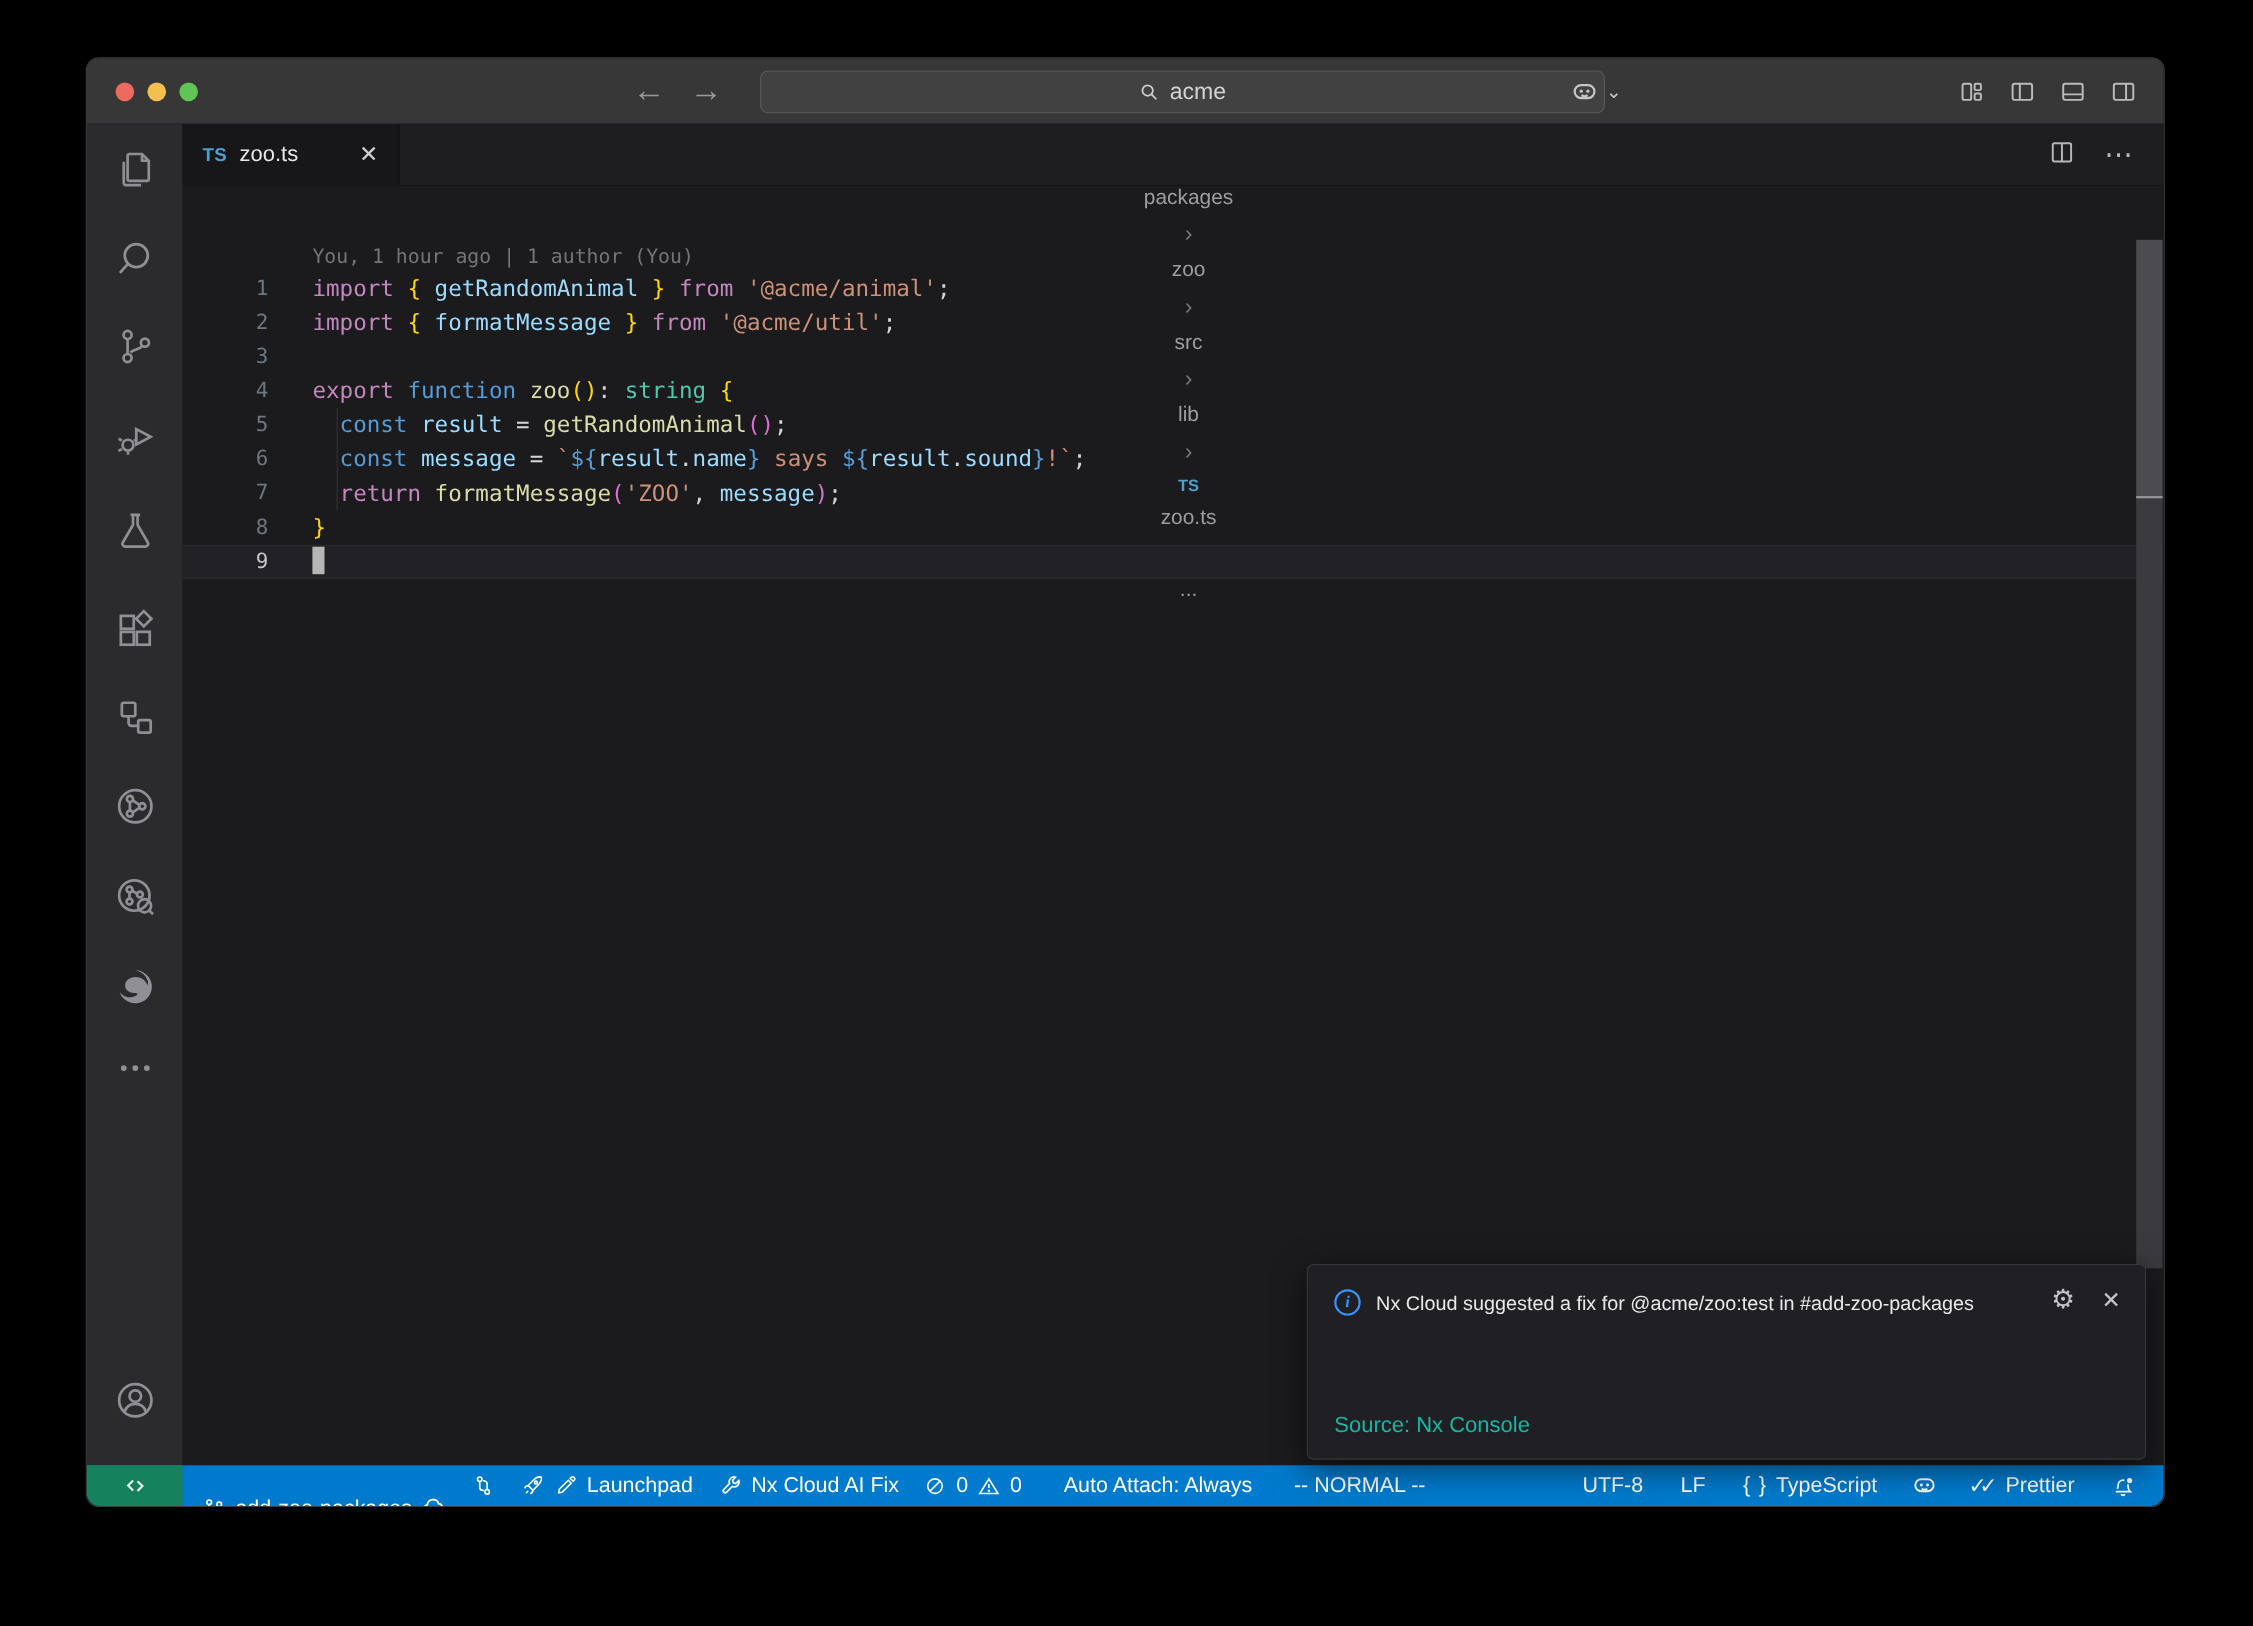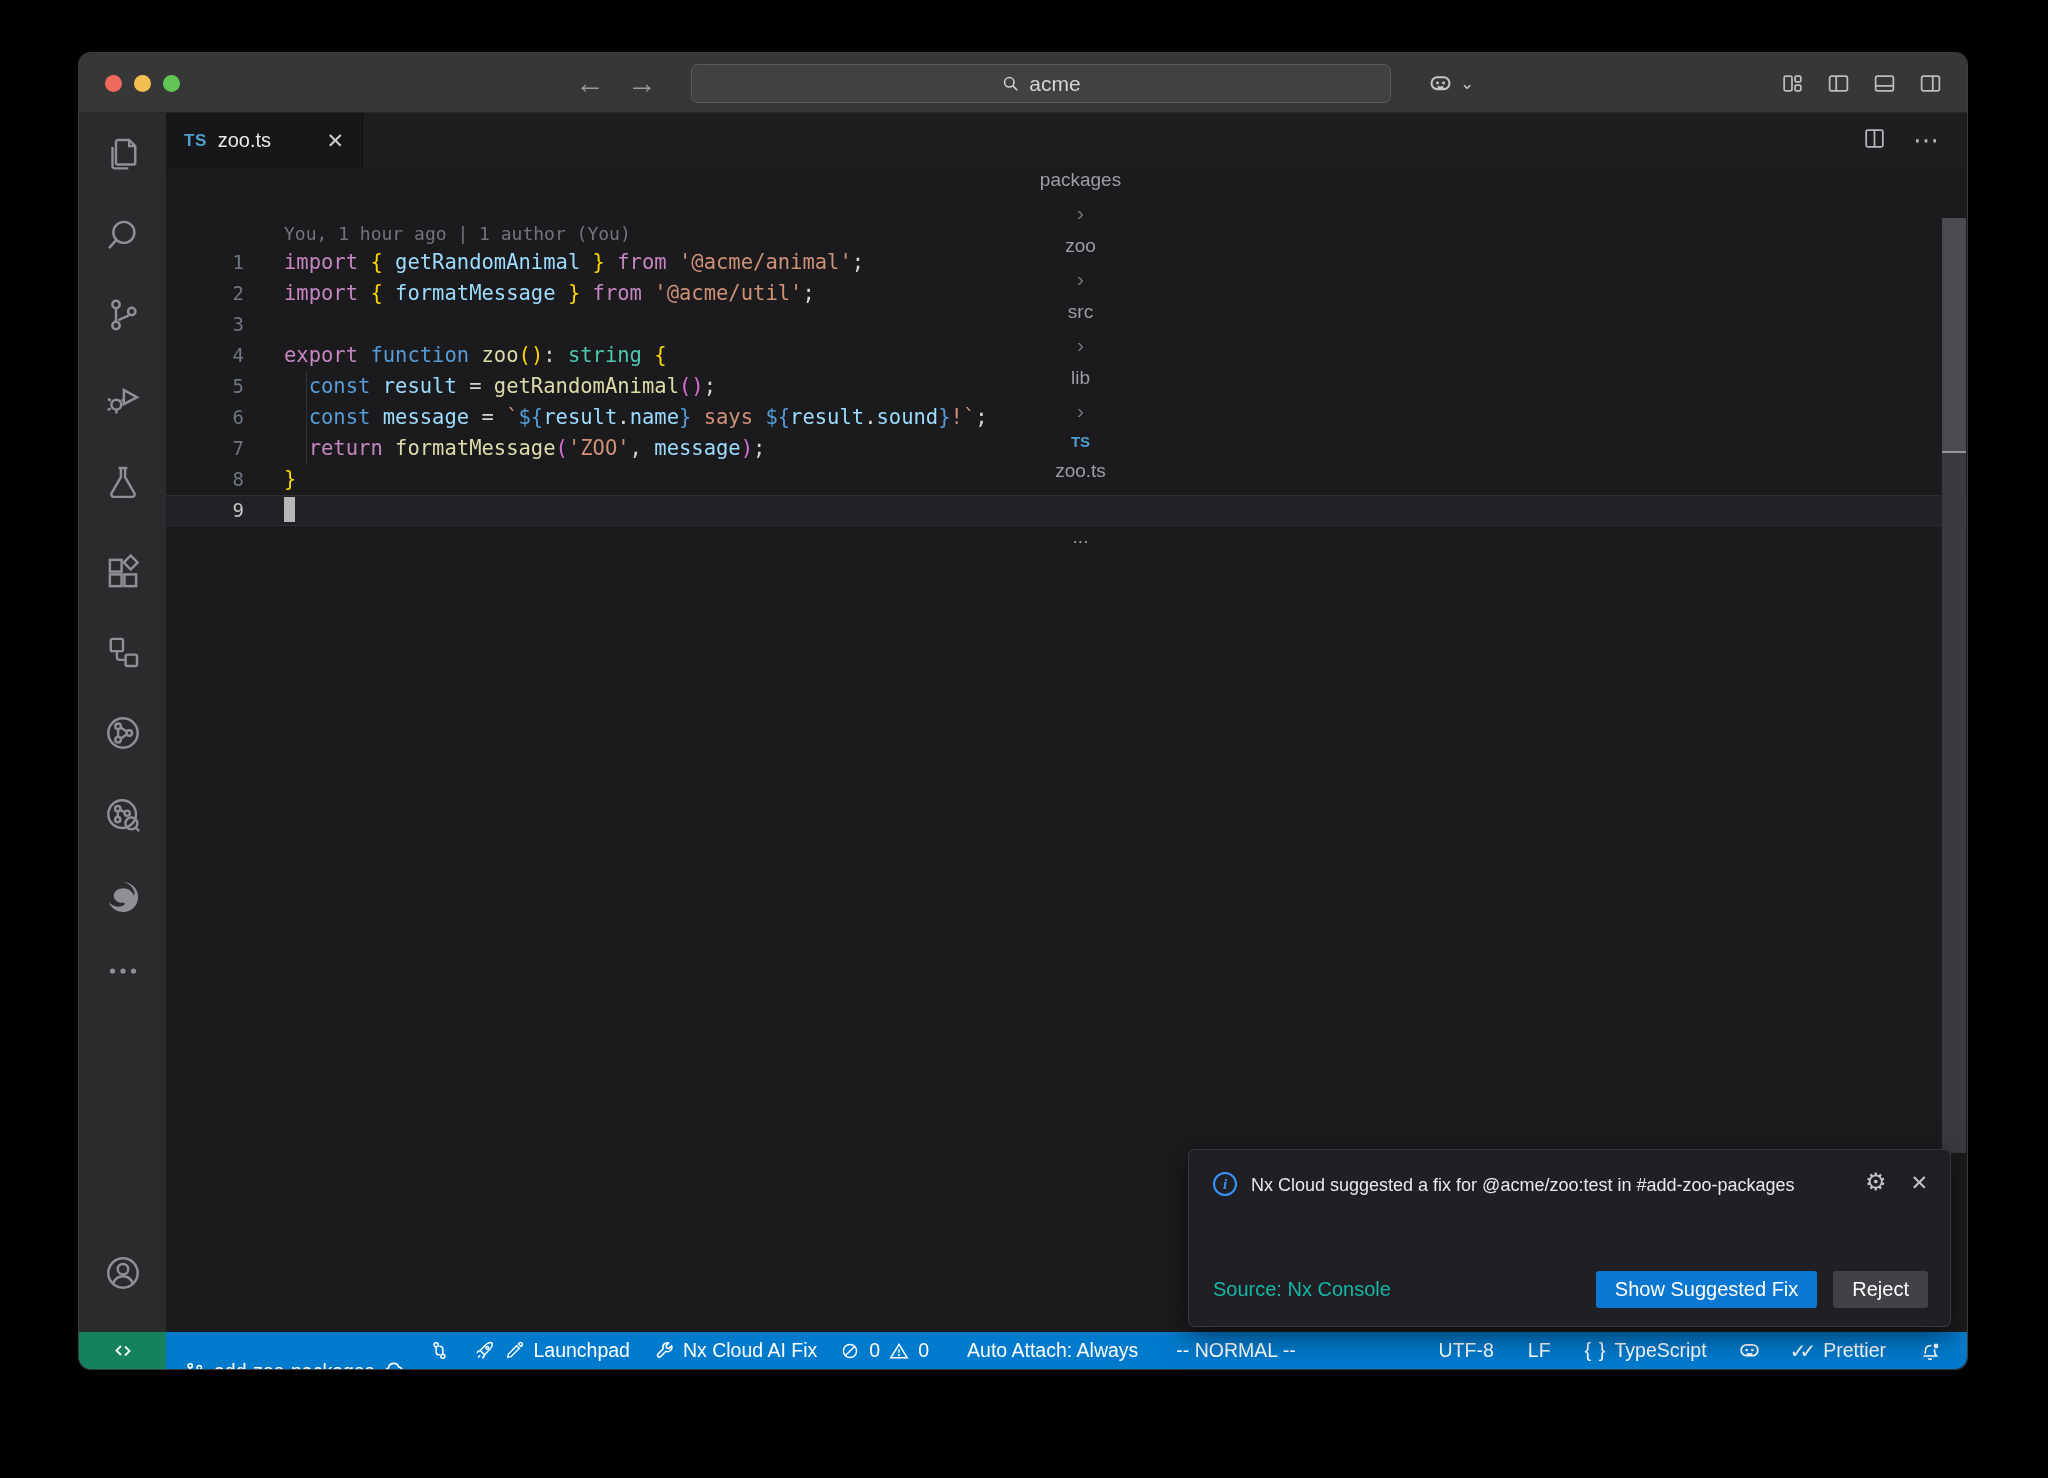--- a/index.html
+++ b/index.html
@@ -13,21 +13,21 @@
             box-shadow:0 18px 60px rgba(0,0,0,.8); border:1px solid #3c3c3f; }
 
   
   .titlebar { position:relative; height:60px; background:#373737; border-bottom:1px solid #262628; }
   .traffic { position:absolute; left:26px; top:0; height:60px; display:flex; align-items:center; gap:12px; }
   .light { width:17px; height:17px; border-radius:50%; }
   .light.red{ background:#ec6a5e;} .light.yellow{ background:#f4bf4f;} .light.green{ background:#61c454;}
   .nav { position:absolute; left:496px; top:0; height:60px; display:flex; align-items:center; gap:22px;
          color:#9b9b9f; font-size:30px; }
   .nav span{ line-height:1; }
-  .cmdcenter { position:absolute; left:612px; top:11px; width:700px; height:39px;
+  .cmdcenter { position:absolute; left:612px; top:11px; width:768px; height:39px;
                background:#414141; border:1px solid #5b5b5b; border-radius:7px;
                display:flex; align-items:center; justify-content:center; gap:9px;
                color:#d4d4d6; font-size:21px; }
   .copilot-tb { position:absolute; left:1348px; top:0; height:60px; display:flex; align-items:center; gap:6px; color:#c7c7ca; }
   .layout-icons { position:absolute; right:24px; top:0; height:60px; display:flex; align-items:center; gap:21px; }
   .licon svg { display:block; }
 
   
   .main { position:absolute; top:60px; left:0; right:0; bottom:37px; display:flex; }
   .activitybar { position:relative; width:87px; background:#2b2b2e; flex:none; }
@@ -348,24 +348,20 @@
       <div class="toast-row1">
         <div class="info-ic">i</div>
         <div class="toast-msg">Nx Cloud suggested a fix for @acme/zoo:test in #add-zoo-packages</div>
         <div class="toast-icons">
           <span class="toast-gear">⚙</span>
           <span class="toast-x">✕</span>
         </div>
       </div>
       <div class="toast-row2">
         <span class="toast-src">Source: Nx Console</span>
-        <div class="toast-btns">
-          <div class="btn primary">Show Suggested Fix</div>
-          <div class="btn secondary">Reject</div>
-        </div>
       </div>
     </div>
 
     <div class="statusbar">
       <div class="remote">
         <svg width="24" height="24" viewBox="0 0 24 24" fill="none" stroke="#eef5f1" stroke-width="1.9">
             <path d="M10 7l-4.5 4.5L10 16"></path>
             <path d="M14 8.5l4.5 4.5L14 17.5" transform="translate(0,-1)"></path>
           </svg>
       </div>

